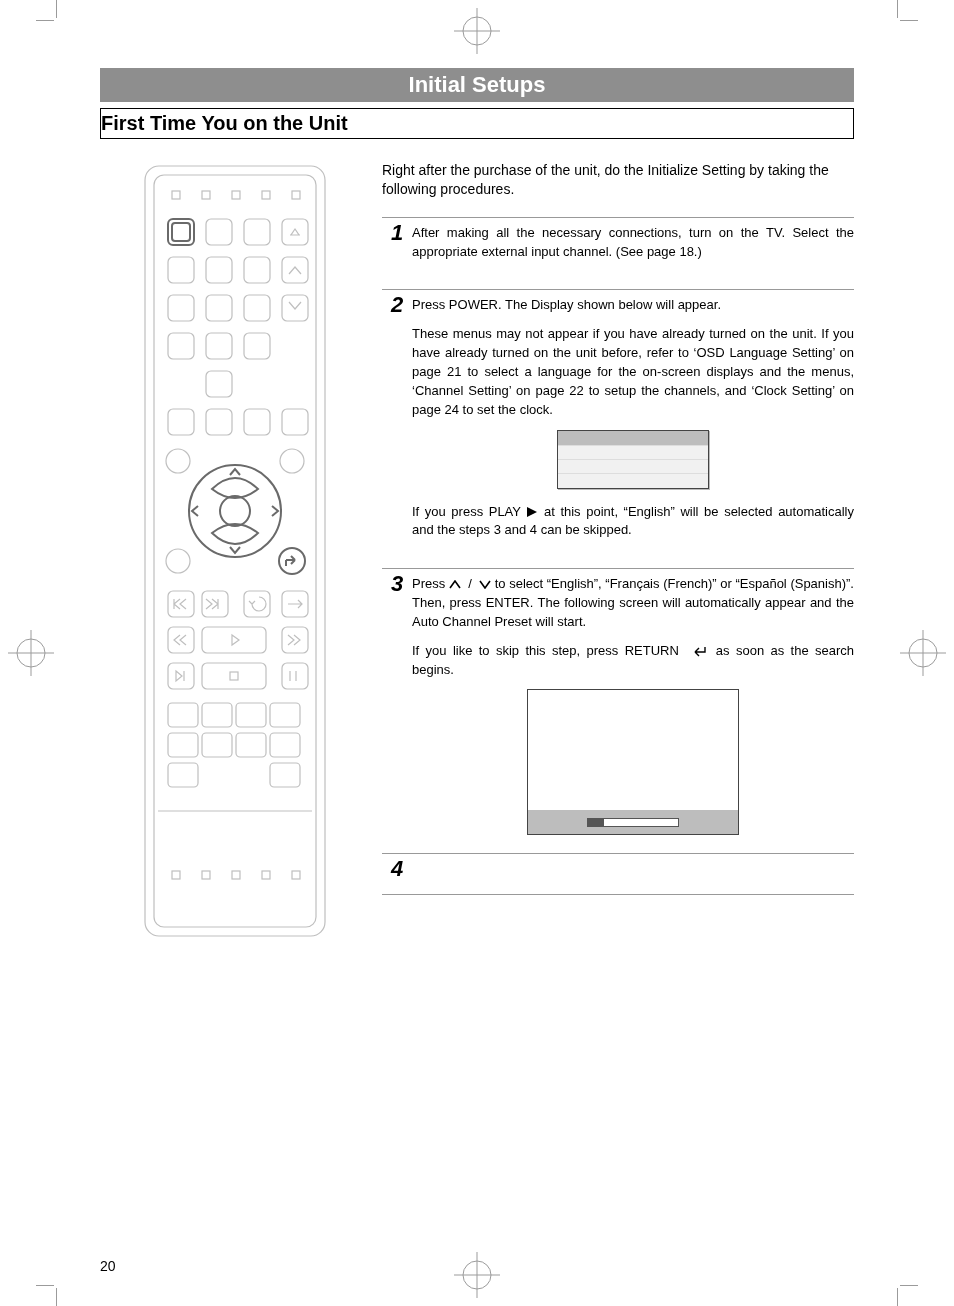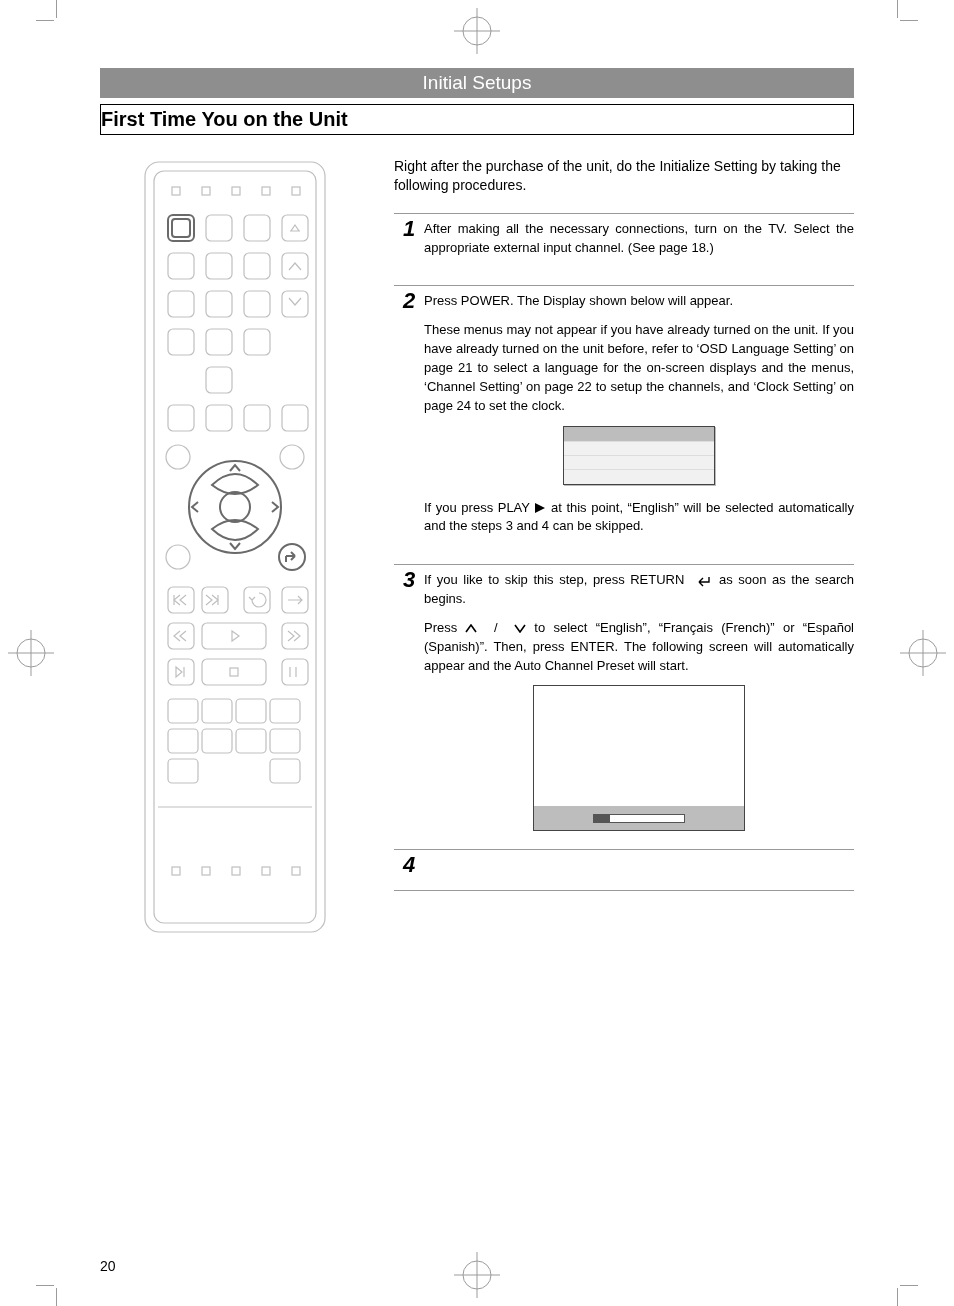--- a/index.html
+++ b/index.html
@@ -19,23 +19,23 @@
   .corner.tl:before{left:20px;top:0;width:1px;height:18px}
   .corner.tl:after{left:0;top:20px;width:18px;height:1px}
   .corner.tr:before{right:20px;top:0;width:1px;height:18px}
   .corner.tr:after{right:0;top:20px;width:18px;height:1px}
   .corner.bl:before{left:20px;bottom:0;width:1px;height:18px}
   .corner.bl:after{left:0;bottom:20px;width:18px;height:1px}
   .corner.br:before{right:20px;bottom:0;width:1px;height:18px}
   .corner.br:after{right:0;bottom:20px;width:18px;height:1px}
   
   .content{position:absolute;left:100px;right:100px;top:68px;bottom:68px}
-  .section-bar{background:#8e8e8e;color:#fff;text-align:center;font-weight:normal;font-size:19px;padding:4px 0;margin-bottom:6px}
+  .section-bar{background:#8e8e8e;color:#fff;text-align:center;font-weight:bold;font-size:22px;padding:4px 0;margin-bottom:6px}
   .title-box{border:1.2px solid #000;text-align:left;font-weight:bold;font-size:20px;padding:3px 0;margin-bottom:22px}
-  .two-col{display:flex;gap:24px;align-items:flex-start}
+  .two-col{display:flex;gap:12px;align-items:flex-start}
   .remote-wrap{flex:0 0 270px;display:flex;justify-content:center}
   .text-col{flex:1;font-size:14px;line-height:1.35}
   .text-col p{margin:0 0 6px 0}
   .step{display:flex;margin-top:18px;border-top:1px solid #999;padding-top:6px}
   .step:first-of-type{border-top:1px solid #999}
   .step-num{flex:0 0 30px;font-size:22px;font-weight:bold;font-style:italic;color:#000;line-height:1;text-align:center;margin-top:-2px}
   .step-body{flex:1;font-size:13px;line-height:1.45;text-align:justify}
   .step-body p{margin:0 0 10px 0}
   .after-steps{border-bottom:1px solid #999;height:0;margin-top:14px}
   .pagenum{position:absolute;left:100px;bottom:32px;font-size:14px}
@@ -253,38 +253,38 @@
                   </svg></span>
               <span> at this point, </span><b>“English”</b><span> will be selected automatically and the steps 3 and 4 can be skipped.</span>
             </p>
           </div>
         </div>
 
         <div class="step">
           <div class="step-num">3</div>
           <div class="step-body">
             <p>
-              <span>If you like to skip this step, press </span><b>RETURN</b>&nbsp;
-              <span class="glyph"><svg width="18" height="12">
-                    <path d="M3 7 H13 V2 M3 7 l4 -4 M3 7 l4 4" fill="none" stroke="#000" stroke-width="1.4"></path>
-                  </svg></span>
-              <span>  as soon as the search begins.</span>
-            </p>
-            <p>
               <span>Press </span>
               <span class="glyph"><svg width="12" height="9">
                     <path d="M1 8 L6 1 L11 8" fill="none" stroke="#000" stroke-width="1.6"></path>
                   </svg></span>
               &nbsp;/&nbsp;
               <span class="glyph"><svg width="12" height="9">
                     <path d="M1 1 L6 8 L11 1" fill="none" stroke="#000" stroke-width="1.6"></path>
                   </svg></span>
               <span> to select </span>
               <b>“English”, “Français (French)”</b><span> or </span><b>“Español (Spanish)”</b><span>.  Then, press </span><b>ENTER</b><span>. The following screen will automatically appear and the Auto Channel Preset will start.</span>
             </p>
+            <p>
+              <span>If you like to skip this step, press </span><b>RETURN</b>&nbsp;
+              <span class="glyph"><svg width="18" height="12">
+                    <path d="M3 7 H13 V2 M3 7 l4 -4 M3 7 l4 4" fill="none" stroke="#000" stroke-width="1.4"></path>
+                  </svg></span>
+              <span>  as soon as the search begins.</span>
+            </p>
             <div class="osd-large">
               <div class="body"></div>
               <div class="bar">
                   <div class="prog"></div>
                 </div>
             </div>
           </div>
         </div>
 
         <div class="step">

